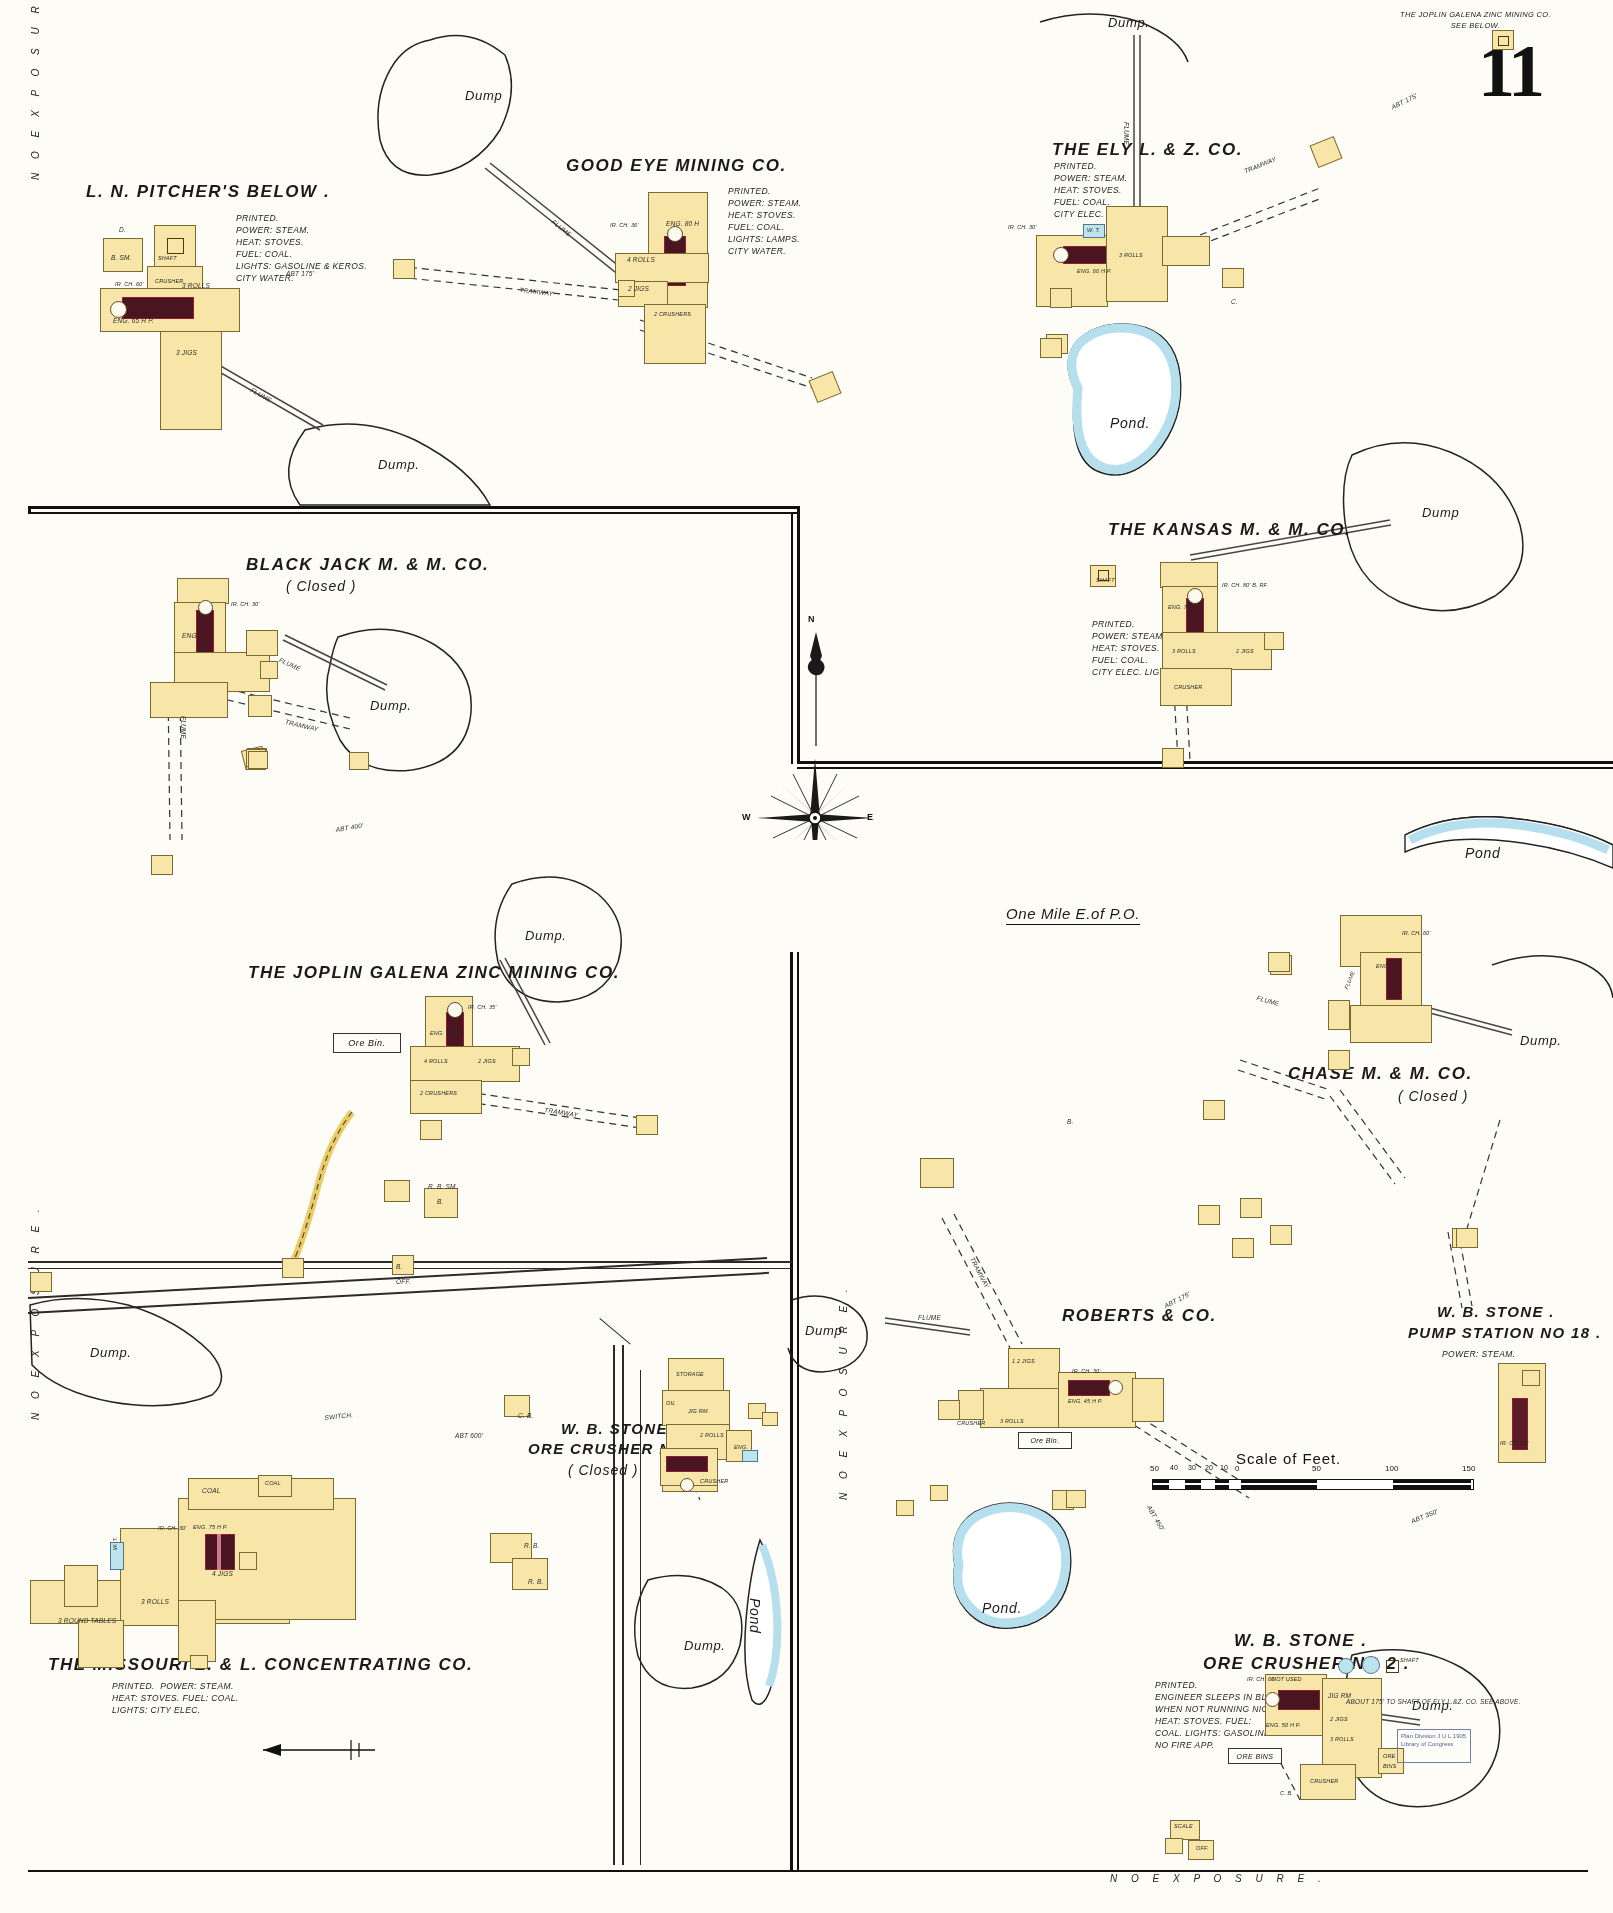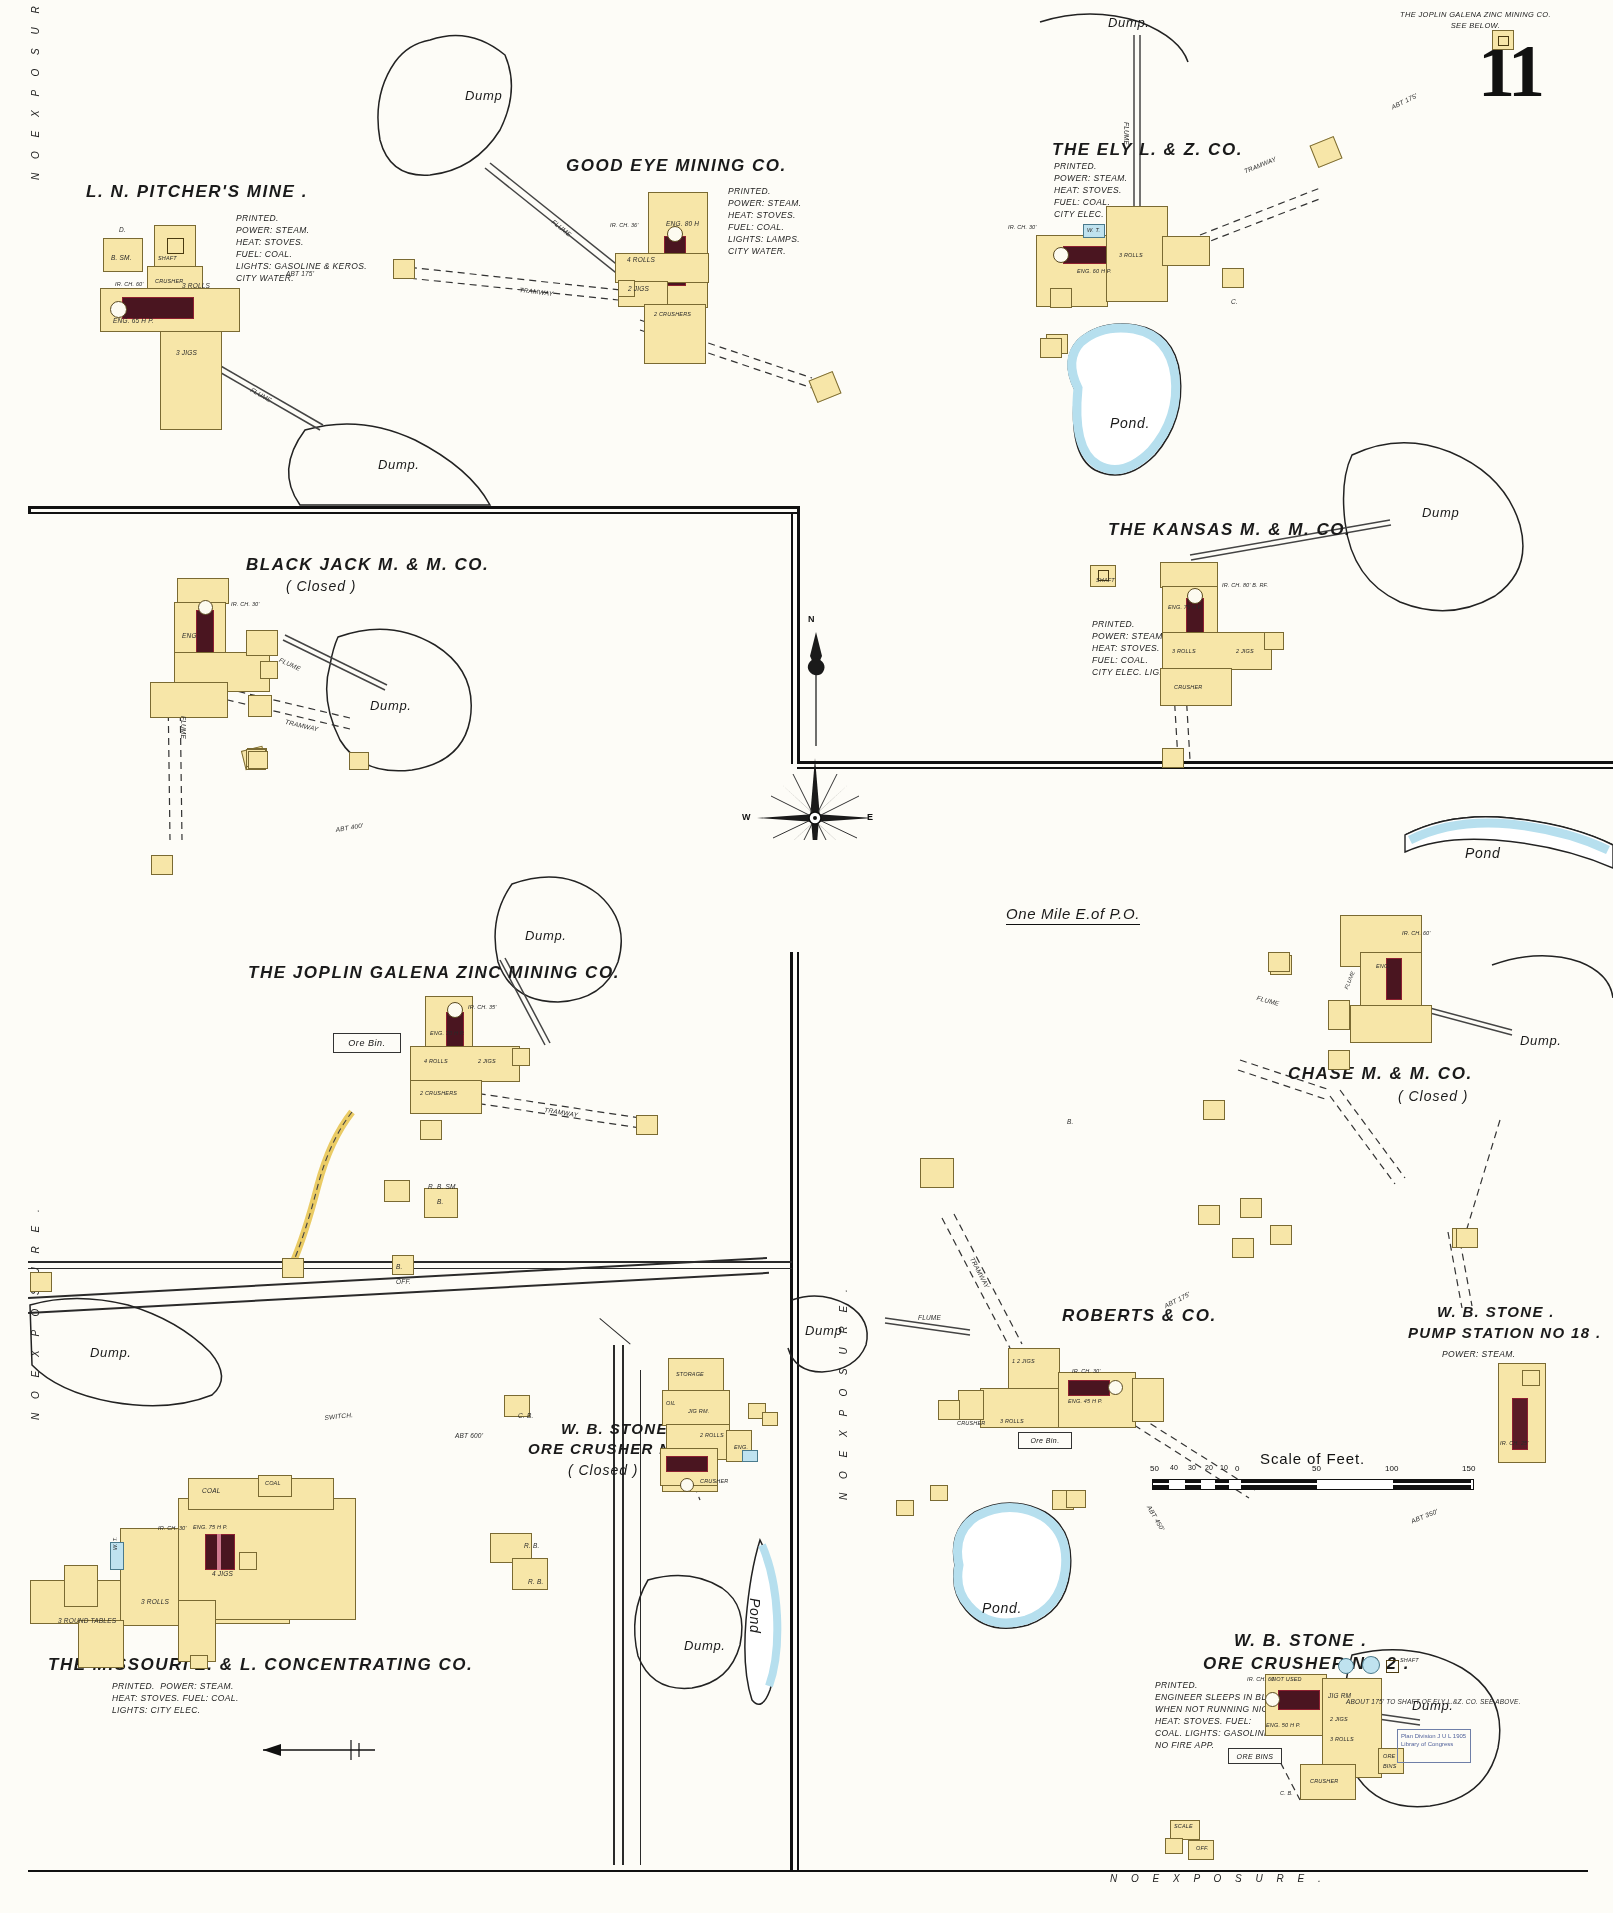--- a/index.html
+++ b/index.html
@@ -79,21 +79,21 @@
     font-family:"Liberation Sans",sans-serif;}
   
   #sheetnum{
     position:absolute;left:1478px;top:40px;
     font-size:74px;font-weight:700;color:#111;line-height:.85;
     font-family:"Liberation Serif",serif;letter-spacing:-.04em;
   }
   
   #scalewrap{position:absolute;left:1152px;top:1475px;width:320px;}
   #scale-title{
-    position:absolute;left:108px;top:-25px;font-size:15px;color:#111;
+    position:absolute;left:84px;top:-25px;font-size:15px;color:#111;
     letter-spacing:.06em;font-family:"Liberation Sans",sans-serif;
   }
   .scale-tick{position:absolute;font-size:8px;color:#111;top:-11px;}
   #scalebar{position:absolute;top:4px;left:0;height:9px;width:320px;
     border:1px solid #111;background:#fff;}
   .sc-seg{position:absolute;top:0;height:100%;background:#111;}
   .sc-mid{position:absolute;left:0;top:3px;height:2px;width:100%;background:#fff;}
   
   #compass{position:absolute;left:745px;top:740px;width:140px;height:100px;}
   .cmp-txt{position:absolute;font-size:9px;font-weight:700;color:#111;}
@@ -289,21 +289,21 @@
     <path d="M18,4 L24,28 L18,42 L12,28 Z" fill="#1a1a1a"></path>
     <path d="M18,30 c7,2 11,8 7,14 c-3,5 -11,4 -14,-1 c-3,-5 0,-11 7,-13 Z" fill="#1a1a1a"></path>
   </svg>
 
   <div class="vert-exp" style="left:30px;top:180px;transform:rotate(-90deg);">N O   E X P O S U R E .</div>
   <div class="vert-exp" style="left:30px;top:1420px;transform:rotate(-90deg);">N O   E X P O S U R E .</div>
   <div class="vert-exp" style="left:838px;top:1500px;transform:rotate(-90deg);">N O   E X P O S U R E .</div>
   <div class="horiz-exp" style="left:1110px;top:1873px;">N O     E X P O S U R E .</div>
   <div class="bline" style="left:28px;top:1870px;width:1560px;height:1.6px;"></div>
 
-  <div class="lbl title-lbl" style="left:86px;top:182px;">L. N. PITCHER'S MINE .</div>
+  <div class="lbl title-lbl" style="left:86px;top:182px;">L. N. PITCHER'S BELOW .</div>
   <div class="note" style="left:236px;top:212px;">PRINTED.
 POWER: STEAM.
 HEAT: STOVES.
 FUEL: COAL.
 LIGHTS: GASOLINE &amp; KEROS.
 CITY WATER.</div>
   <div class="bldg" style="left:103px;top:238px;width:40px;height:34px;"></div>
   <div class="bldg" style="left:154px;top:225px;width:42px;height:42px;"></div>
   <div class="abs" style="left:167px;top:238px;width:15px;height:14px;border:1.4px solid #4a3a10;background:#f7e6a8;"></div>
   <div class="bldg" style="left:147px;top:266px;width:56px;height:34px;"></div>

